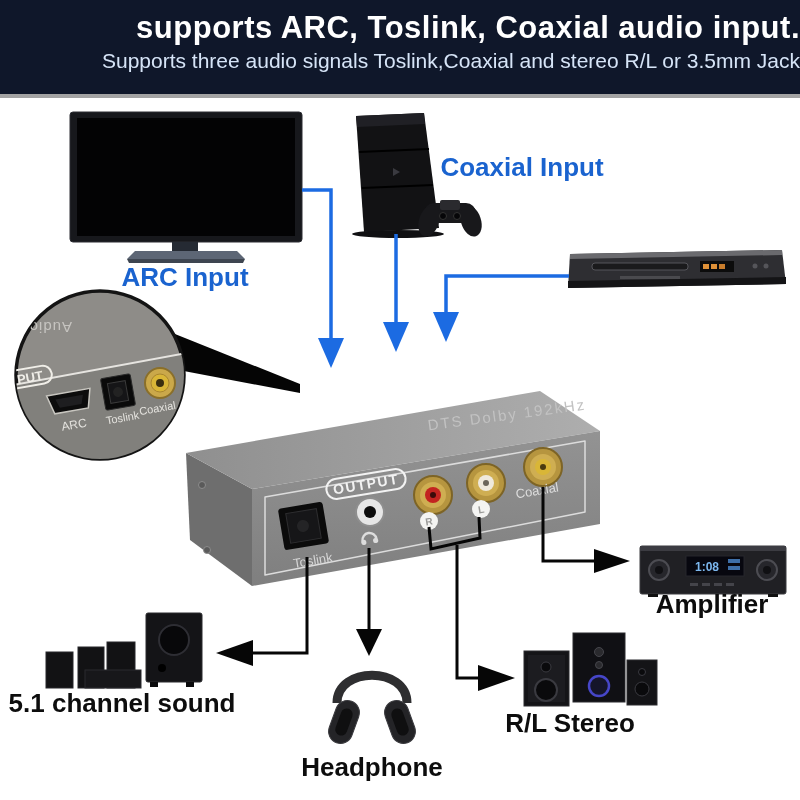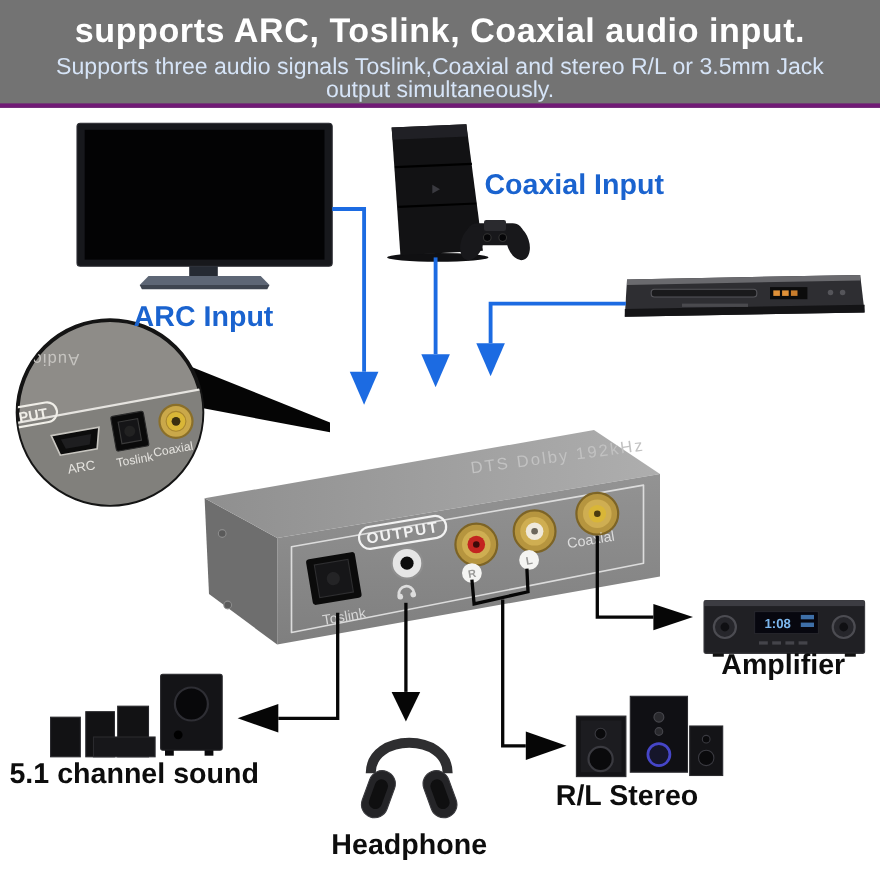--- a/index.html
+++ b/index.html
@@ -3,22 +3,22 @@
 <meta charset="utf-8">
 <style>
   html,body{margin:0;padding:0;background:#ffffff;}
   #stage{
     position:relative;width:800px;height:800px;overflow:hidden;
     background:#ffffff;font-family:"Liberation Sans", sans-serif;
   }
   
   .header{
     position:absolute;left:0;top:0;width:800px;height:98px;
-    background:#737373;color:#ffffff;text-align:center;
-    border-bottom:4px solid #701a75;
+    background:#0f172a;color:#ffffff;text-align:right;
+    border-bottom:4px solid #a3a3a3;
     box-sizing:border-box;
   }
   .header-title{
     margin-top:10px;font-size:31px;font-weight:bold;letter-spacing:.5px;
   }
   .header-sub{
     margin-top:4px;font-size:21px;line-height:21px;color:#d6e4f7;
   }
   
   .lbl{
@@ -32,21 +32,20 @@
 </style>
 </head>
 <body>
 
 <div id="stage">
 
   <div class="header">
     <div class="header-title">supports ARC, Toslink, Coaxial audio input.</div>
     <div class="header-sub">
       <div>Supports three audio signals Toslink,Coaxial and stereo R/L or 3.5mm Jack</div>
-      <div>output simultaneously.</div>
     </div>
   </div>
 
   <svg width="800" height="800" viewBox="0 0 800 800">
 
     <g>
       <rect x="70" y="112" width="232" height="130" rx="3" fill="#17181c" stroke="#2c2d33"></rect>
       <rect x="77" y="118" width="218" height="118" fill="#030304"></rect>
       <rect x="172" y="242" width="26" height="9" fill="#252a33"></rect>
       <polygon points="135,251 237,251 245,259 127,259" fill="#5d6675"></polygon>
@@ -269,20 +268,20 @@
       <rect x="573" y="633" width="52" height="69" fill="#101014" stroke="#2a2a2e"></rect>
       <circle cx="599" cy="652" r="4.5" fill="#2a2a2e" stroke="#46464c"></circle>
       <circle cx="599" cy="665" r="3.5" fill="#2a2a2e" stroke="#46464c"></circle>
       <circle cx="599" cy="686" r="10" fill="#15152a" stroke="#4646c8" stroke-width="2.5"></circle>
       <rect x="627" y="660" width="30" height="45" fill="#141417" stroke="#2a2a2e"></rect>
       <circle cx="642" cy="672" r="3.5" fill="#0a0a0c" stroke="#3a3a40"></circle>
       <circle cx="642" cy="689" r="7" fill="#0a0a0c" stroke="#3a3a40"></circle>
     </g>
   </svg>
 
-  <div class="lbl blue" style="left:185px;top:272px;">ARC Input</div>
+  <div class="lbl blue" style="left:185px;top:262px;">ARC Input</div>
   <div class="lbl blue" style="left:522px;top:152px;">Coaxial Input</div>
   <div class="lbl black" style="left:712px;top:589px;text-align:center;">Amplifier</div>
   <div class="lbl black" style="left:122px;top:688px;text-align:right;">5.1 channel sound</div>
   <div class="lbl black" style="left:372px;top:752px;">Headphone</div>
   <div class="lbl black" style="left:570px;top:708px;">R/L Stereo</div>
 
 </div>
 
 </body></html>

